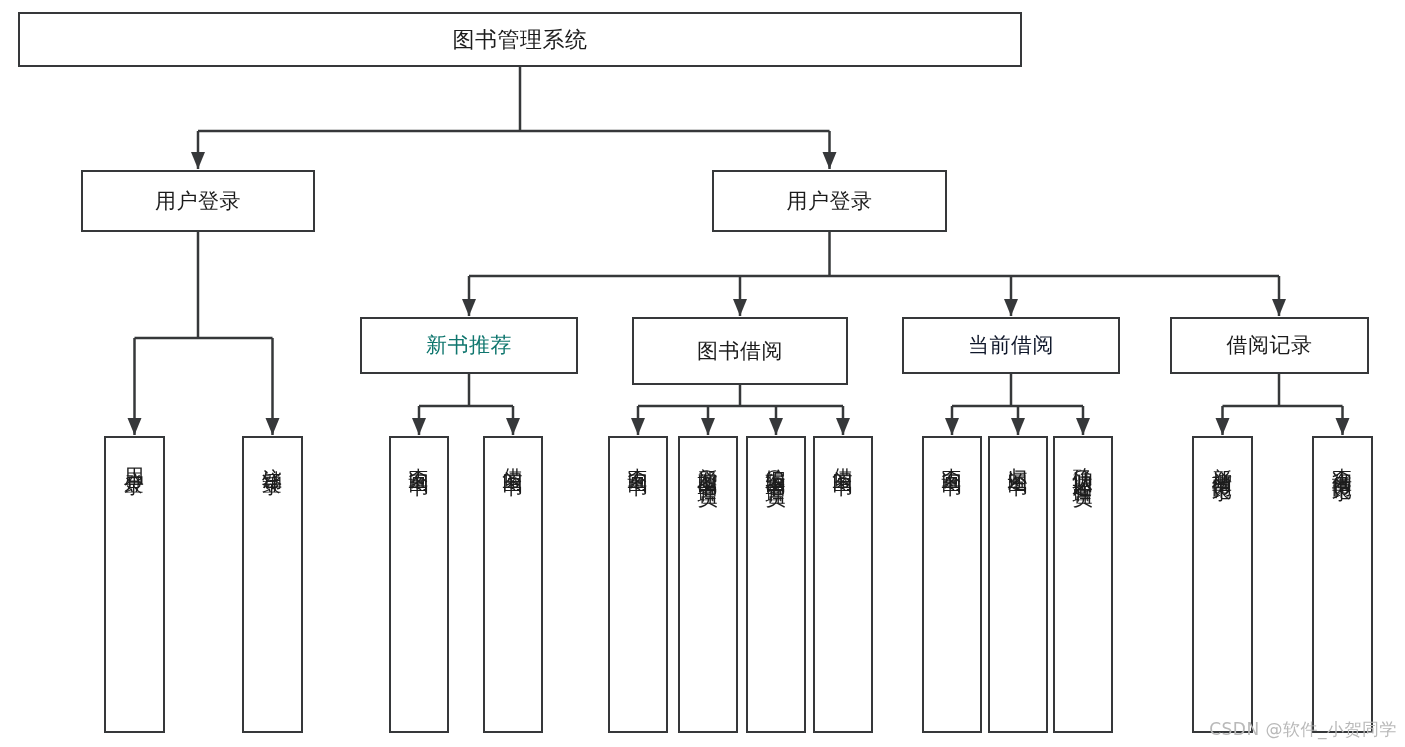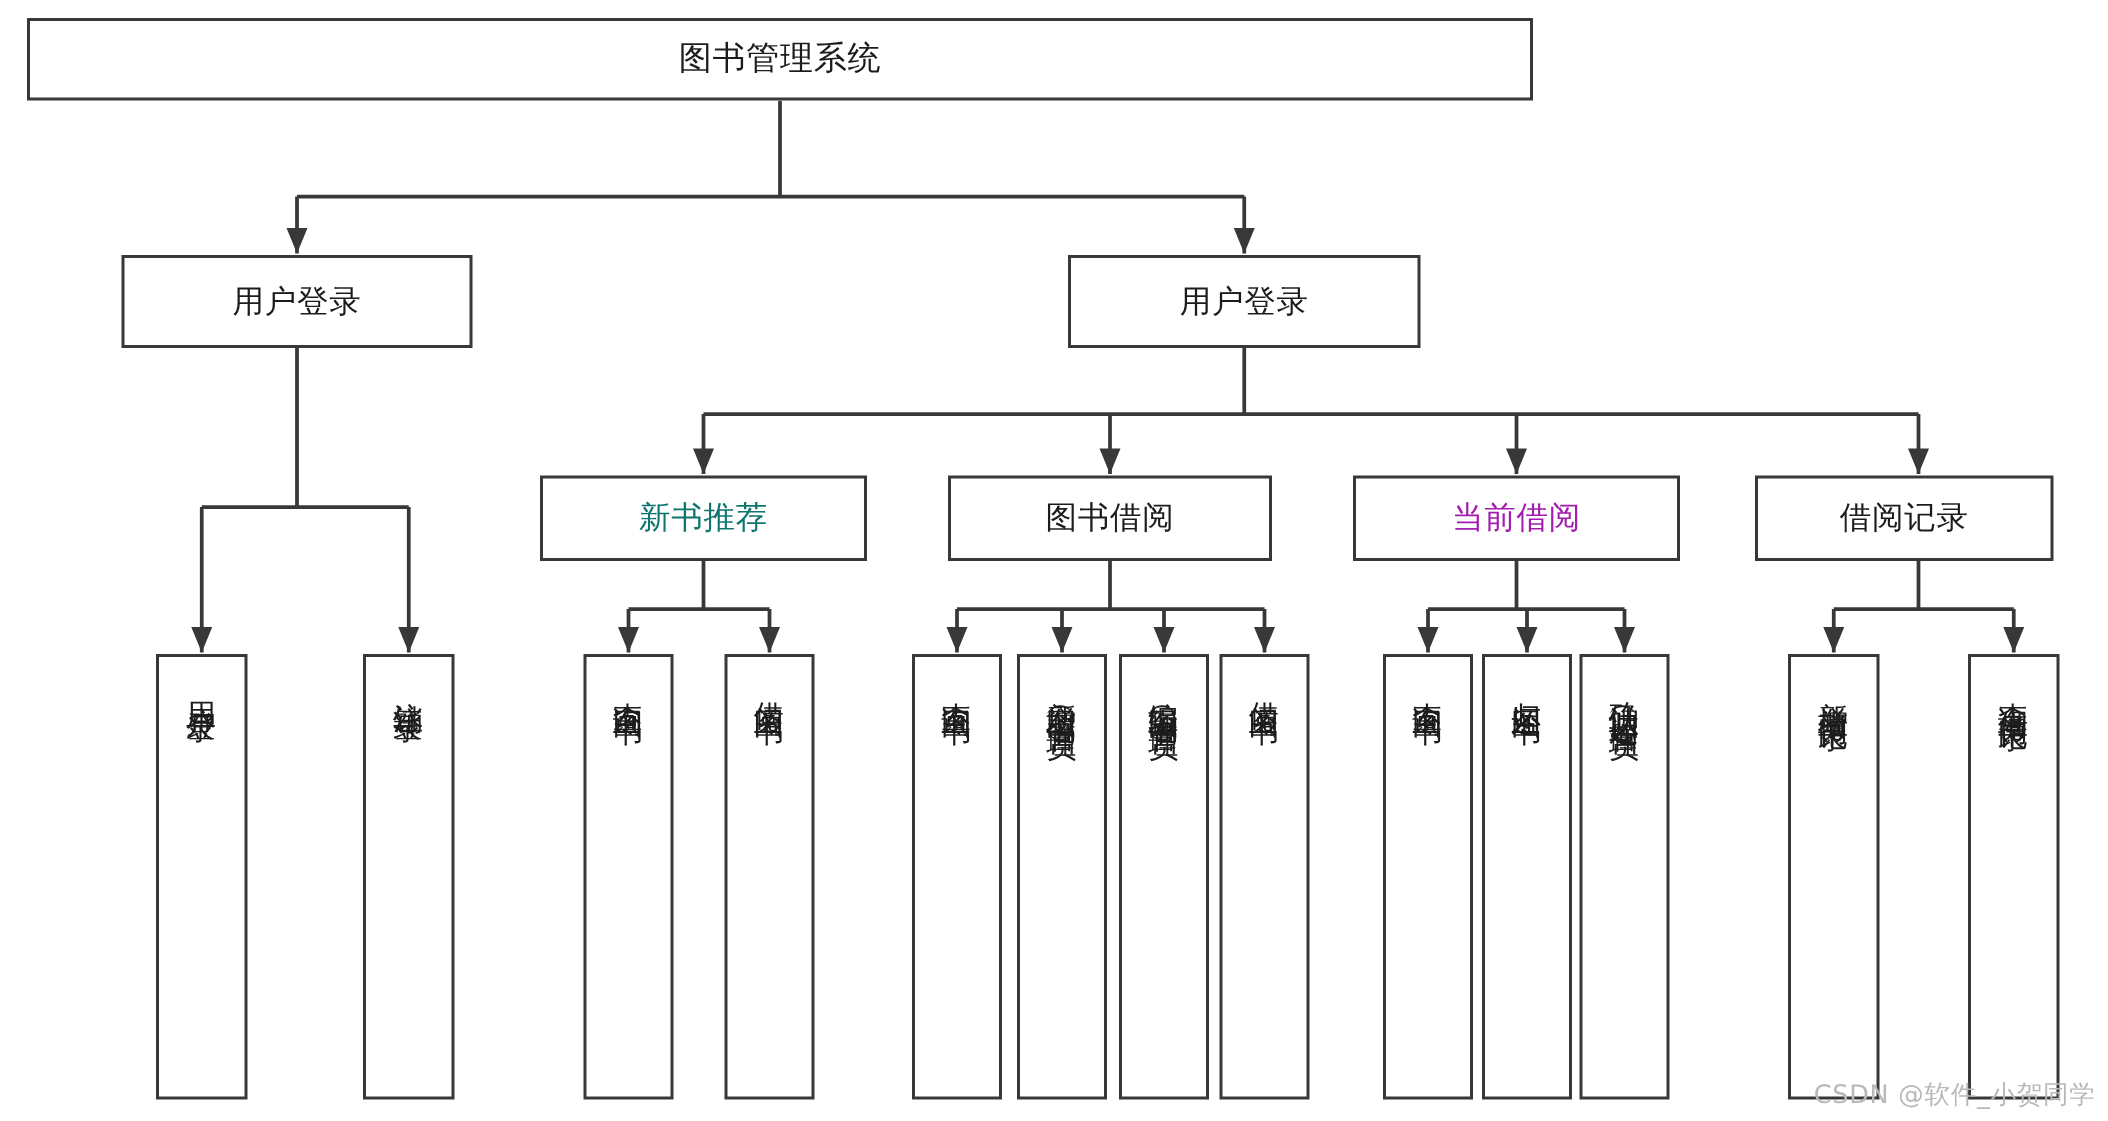--- a/index.html
+++ b/index.html
@@ -151,24 +151,24 @@
       </div>
       <div class="node h" style="left: 81px; top: 170px; width: 234px; height: 62px; border-color: rgb(54, 56, 58); background: rgb(255, 255, 255); color: rgb(28, 28, 28);">
         <span class="label">用户登录</span>
       </div>
       <div class="node h" style="left: 712px; top: 170px; width: 235px; height: 62px; border-color: rgb(54, 56, 58); background: rgb(255, 255, 255); color: rgb(28, 28, 28);">
         <span class="label">用户登录</span>
       </div>
       <div class="node h" style="left: 360px; top: 317px; width: 218px; height: 57px; border-color: rgb(54, 56, 58); background: rgb(255, 255, 255); color: #0f766e;">
         <span class="label">新书推荐</span>
       </div>
-      <div class="node h" style="left: 632px; top: 317px; width: 216px; height: 57px; border-color: rgb(54, 56, 58); background: rgb(255, 255, 255); color: rgb(28, 28, 28);">
+      <div class="node h" style="left: 632px; top: 317px; width: 216px; height: 68px; border-color: rgb(54, 56, 58); background: rgb(255, 255, 255); color: rgb(28, 28, 28);">
         <span class="label">图书借阅</span>
       </div>
-      <div class="node h" style="left: 902px; top: 317px; width: 218px; height: 57px; border-color: rgb(54, 56, 58); background: rgb(255, 255, 255); color: #a21caf;">
+      <div class="node h" style="left: 902px; top: 317px; width: 218px; height: 57px; border-color: rgb(54, 56, 58); background: rgb(255, 255, 255); color: #0f172a;">
         <span class="label">当前借阅</span>
       </div>
       <div class="node h" style="left: 1170px; top: 317px; width: 199px; height: 57px; border-color: rgb(54, 56, 58); background: rgb(255, 255, 255); color: rgb(28, 28, 28);">
         <span class="label">借阅记录</span>
       </div>
       <div class="node v" style="left: 104px; top: 436px; width: 61px; height: 297px; border-color: rgb(54, 56, 58); background: rgb(255, 255, 255); color: rgb(28, 28, 28);">
         <span class="label">用户登录</span>
       </div>
       <div class="node v" style="left: 242px; top: 436px; width: 61px; height: 297px; border-color: rgb(54, 56, 58); background: rgb(255, 255, 255); color: rgb(28, 28, 28);">
         <span class="label">注销登录</span>

